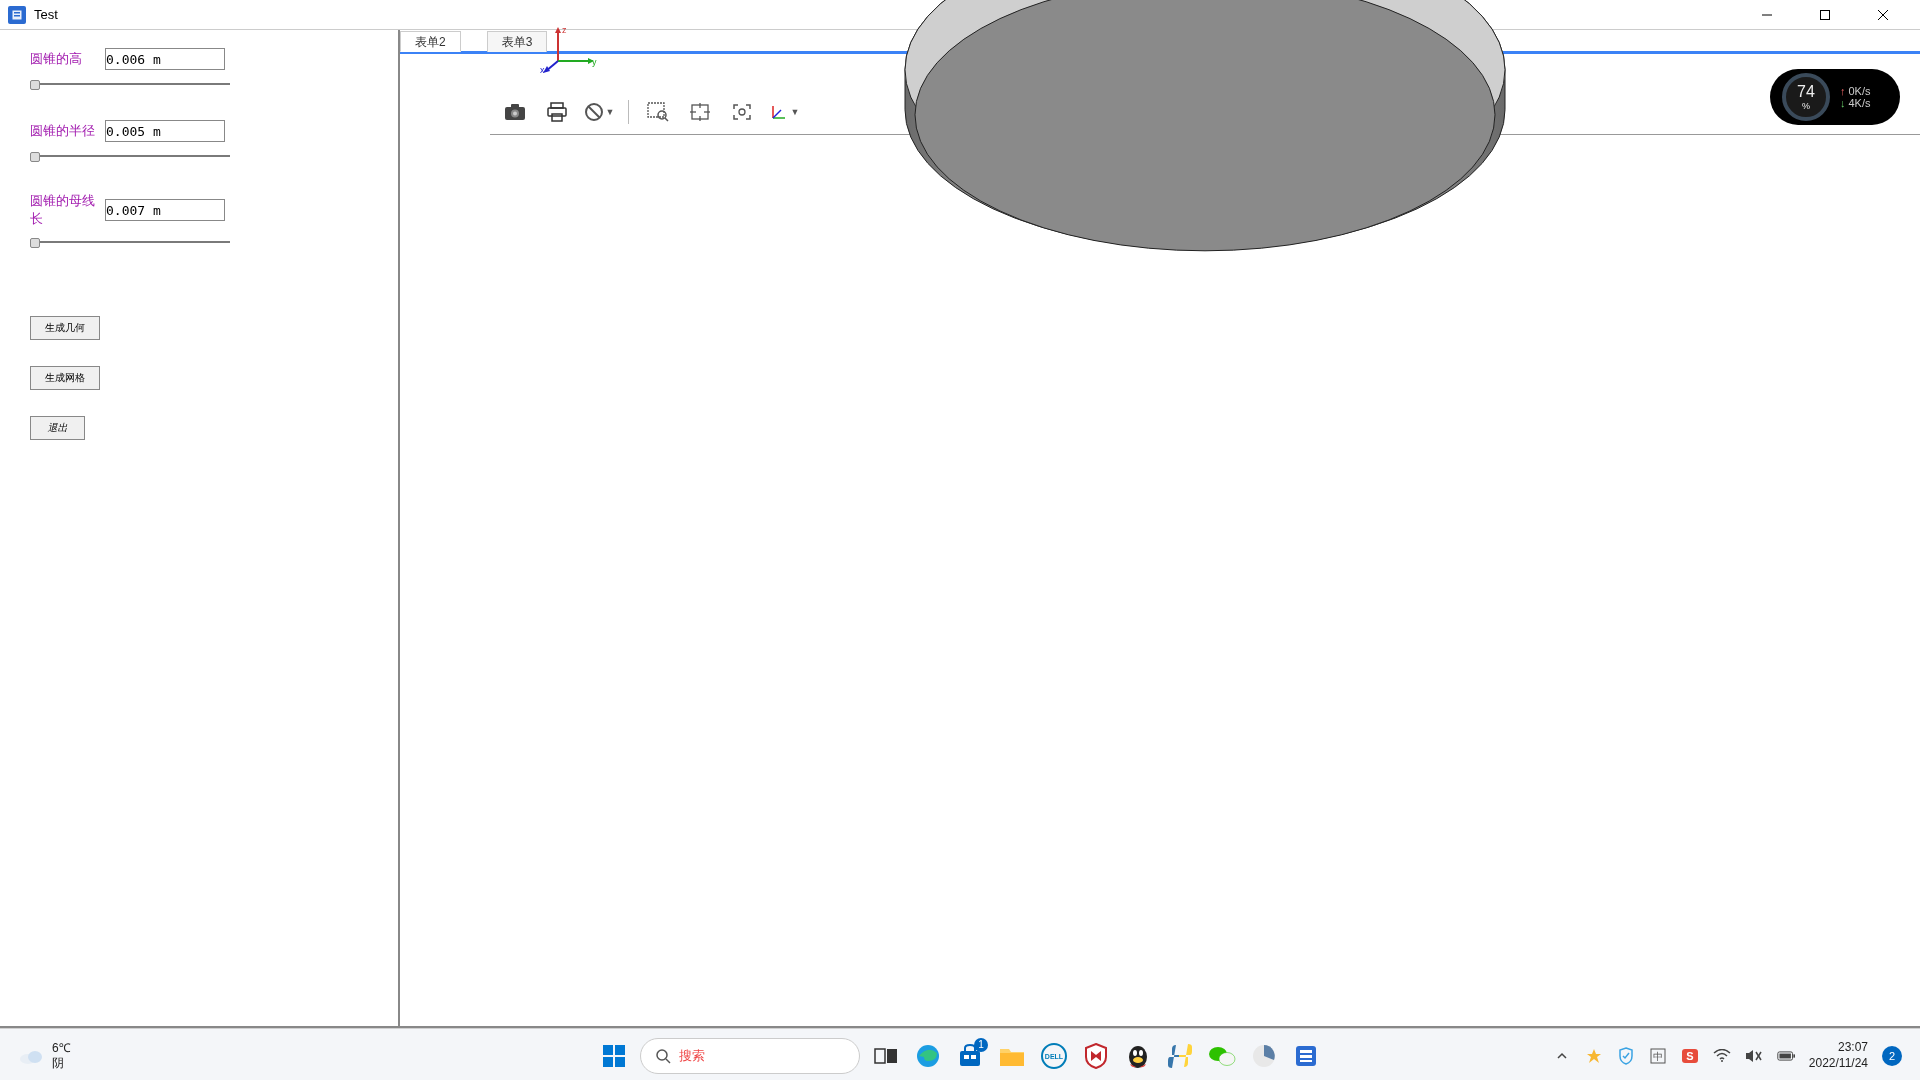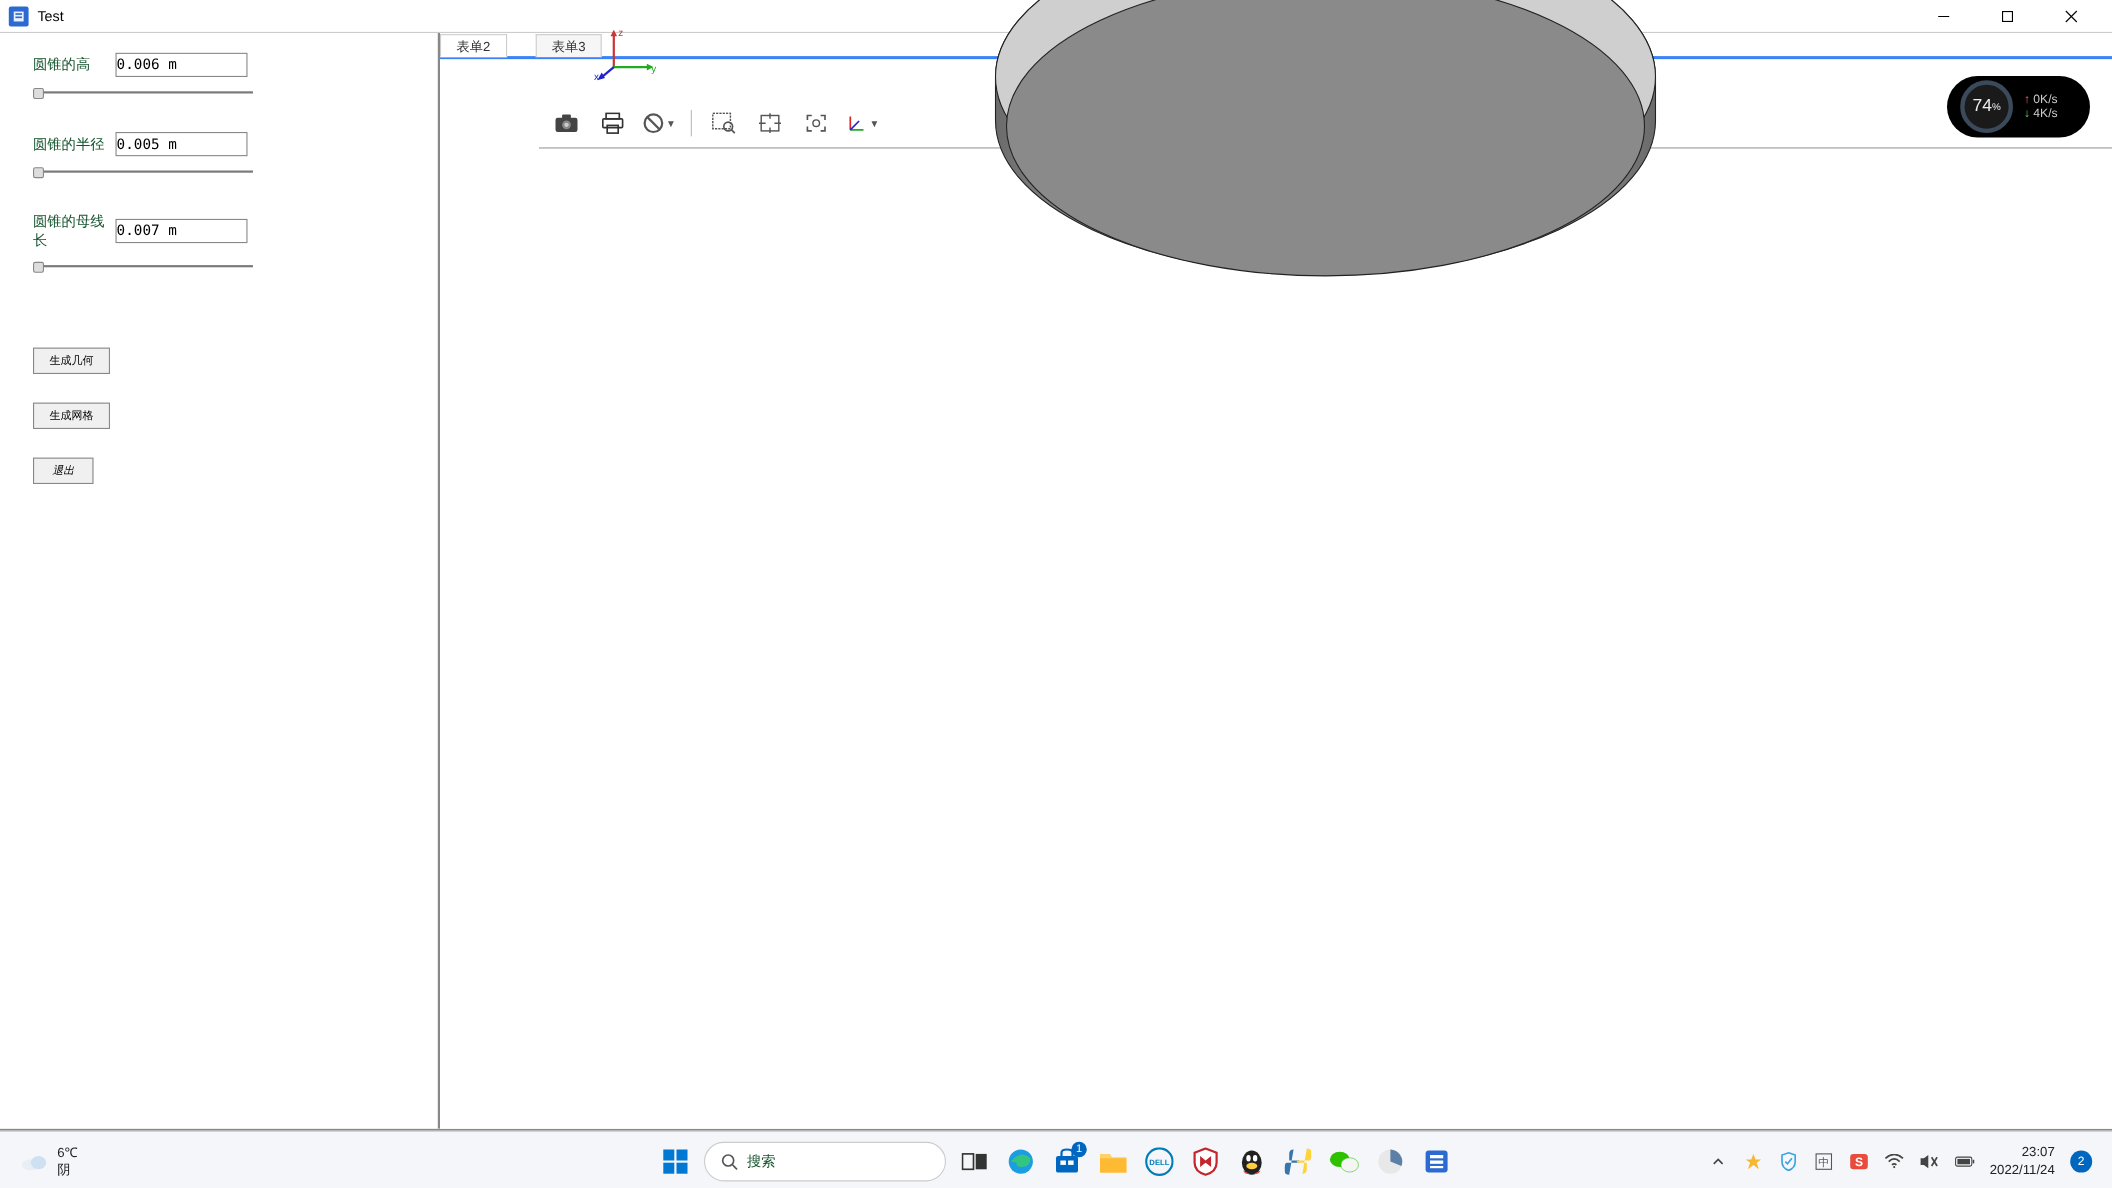--- a/index.html
+++ b/index.html
@@ -8,21 +8,21 @@
   .titlebar { height: 30px; background: #fff; display: flex; align-items: center; padding: 0 8px; border-bottom: 1px solid #ccc; }
   .titlebar .app-icon { width: 18px; height: 18px; background: #2b6bd1; border-radius: 2px; display: flex; align-items: center; justify-content: center; margin-right: 8px; }
   .titlebar .app-icon svg { width: 12px; height: 12px; }
   .titlebar .title { font-size: 13px; color: #000; }
   .winctrls { margin-left: auto; display: flex; }
   .winctrl { width: 58px; height: 30px; display: flex; align-items: center; justify-content: center; cursor: pointer; }
 
   .main { display: flex; height: calc(100% - 30px - 54px); }
   .sidebar { width: 400px; background: #fff; border-right: 2px solid #888; padding: 18px 30px; }
   .param-row { margin-bottom: 10px; display: flex; align-items: center; }
-  .param-label { font-size: 13px; color: #14532d; width: 75px; }
+  .param-label { font-size: 13px; color: #a21caf; width: 75px; }
   .param-input { width: 120px; height: 22px; border: 1px solid #888; padding: 0 0; font-size: 13px; font-family: monospace; }
   .slider-row { margin-bottom: 32px; }
   .slider { width: 200px; height: 8px; position: relative; }
   .slider-track { position: absolute; top: 3px; left: 0; right: 0; height: 2px; background: #7a7a7a; }
   .slider-thumb { position: absolute; top: 0; left: 0; width: 10px; height: 10px; background: #ddd; border: 1px solid #888; border-radius: 2px; }
   .btn-col { margin-top: 70px; }
   .sidebar-btn { display: block; width: 70px; height: 24px; margin-bottom: 26px; background: #f0f0f0; border: 1px solid #888; font-size: 10px; cursor: pointer; }
   .sidebar-btn.small { width: 55px; font-style: italic; }
 
   .workarea { flex: 1; display: flex; flex-direction: column; background: #fff; }
@@ -35,34 +35,34 @@
   .tool-btn { width: 34px; height: 30px; display: flex; align-items: center; justify-content: center; cursor: pointer; border-radius: 3px; }
   .tool-sep { width: 1px; height: 24px; background: #bbb; margin: 0 4px; }
   .tool-group { display: flex; align-items: center; }
   .tool-btn .chev { font-size: 9px; margin-left: 2px; color: #555; }
 
   .viewport { flex: 1; background: linear-gradient(#c5d3e2, #dde6ef); border-top: 1px solid #999; position: relative; margin-top: 4px; }
   .disk3d { position: absolute; left: 50%; top: 50%; transform: translate(-50%, -58%); }
   .axis-triad { position: absolute; left: 50px; bottom: 60px; }
 
   .netmeter { position: absolute; right: 20px; bottom: 10px; width: 130px; height: 56px; background: #000; border-radius: 28px; display: flex; align-items: center; padding: 0 12px; color: #ccc; font-size: 11px; }
-  .netmeter .circle { width: 48px; height: 48px; border-radius: 50%; border: 4px solid #3a4a5a; display: flex; align-items: center; justify-content: center; color: #eee; font-size: 16px; background: #1a1a1a; }
+  .netmeter .circle { width: 48px; height: 48px; border-radius: 50%; border: 4px solid #3a4a5a; display: flex; align-items: center; justify-content: center; color: #eee; font-size: 16px; background: #1a1a1a; flex-direction: column; }
   .netmeter .circle sub { font-size: 9px; }
   .netmeter .stats { margin-left: 10px; display: flex; flex-direction: column; gap: 0; }
   .netmeter .stats .up::before { content: '↑'; color: #e66; margin-right: 3px; }
   .netmeter .stats .dn::before { content: '↓'; color: #6c6; margin-right: 3px; }
 
   .bottom-line { height: 2px; background: #888; }
 
   .taskbar { height: 54px; background: #f4f6f9; display: flex; align-items: center; padding: 0 18px; position: relative; border-top: 1px solid #d0d0d0; }
   .weather { display: flex; align-items: center; gap: 8px; }
   .weather-icon { width: 26px; height: 20px; }
   .weather-text { display: flex; flex-direction: column; font-size: 12px; color: #222; line-height: 1.2; }
   .task-center { position: absolute; left: 50%; transform: translateX(-50%); display: flex; align-items: center; gap: 10px; }
-  .searchbox { width: 220px; height: 36px; background: #fff; border: 1px solid #ccc; border-radius: 18px; display: flex; align-items: center; padding: 5px 14px; font-size: 13px; color: #14532d; gap: 8px; }
+  .searchbox { width: 220px; height: 36px; background: #fff; border: 1px solid #ccc; border-radius: 18px; display: flex; align-items: center; padding: 5px 14px; font-size: 13px; color: #ef4444; gap: 8px; }
   .task-icon { width: 32px; height: 32px; display: flex; align-items: center; justify-content: center; cursor: pointer; border-radius: 4px; position: relative; }
   .badge { position: absolute; top: -2px; right: -2px; background: #0067c0; color: #fff; font-size: 10px; width: 14px; height: 14px; border-radius: 50%; display: flex; align-items: center; justify-content: center; }
   .tray { margin-left: auto; display: flex; align-items: center; gap: 14px; }
   .tray-icon { width: 18px; height: 18px; display: flex; align-items: center; justify-content: center; color: #444; cursor: pointer; }
   .clock { display: flex; flex-direction: column; align-items: flex-end; font-size: 12px; color: #222; line-height: 1.3; }
   .notif-badge { width: 20px; height: 20px; background: #0067c0; color: #fff; border-radius: 50%; display: flex; align-items: center; justify-content: center; font-size: 11px; }
 </style>
 </head>
 <body>
 

